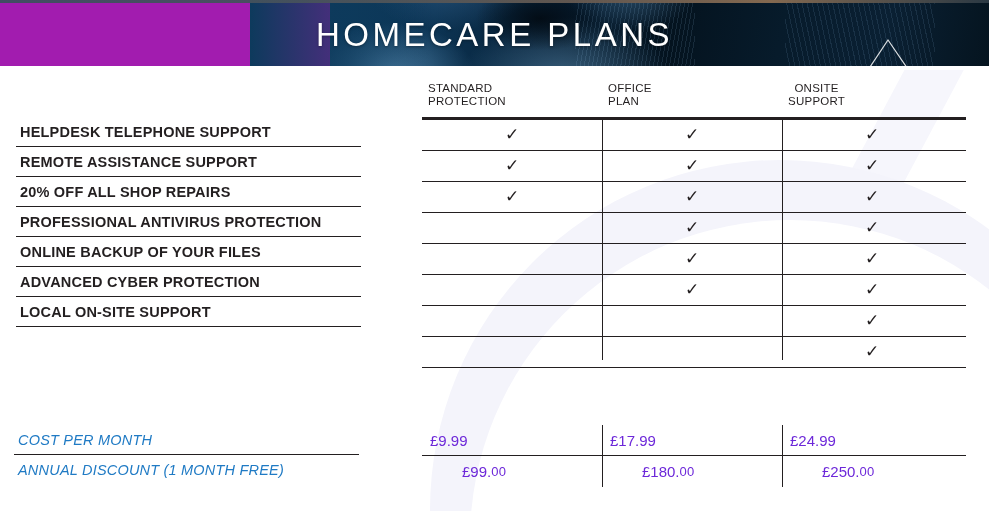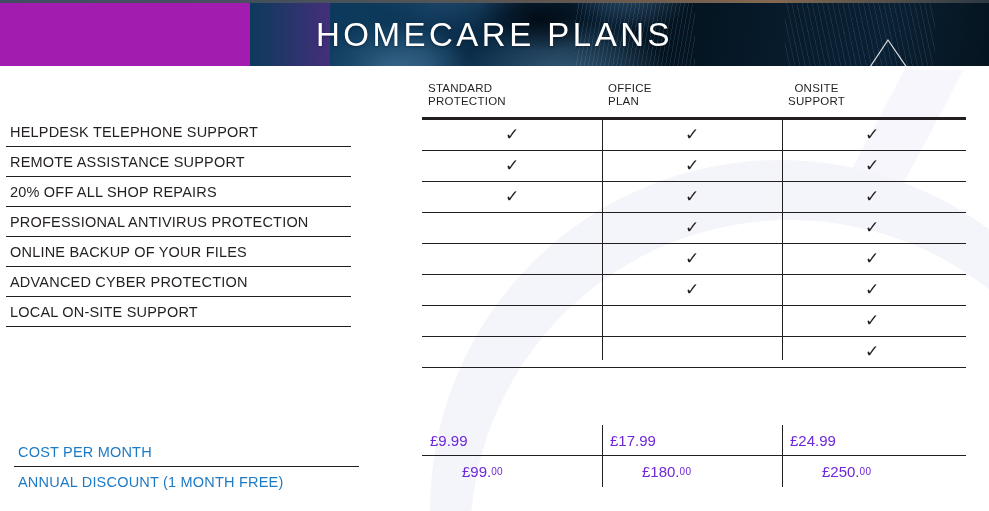--- a/index.html
+++ b/index.html
@@ -78,36 +78,36 @@
   .sw2{left:470px;top:150px;width:640px;height:640px;background:#ffffff;}
   .sw3{left:790px;top:20px;width:520px;height:520px;background:#f6f6fc;border-radius:0;
        transform:rotate(28deg);}
   .sw4{left:840px;top:60px;width:460px;height:460px;background:#ffffff;border-radius:0;
        transform:rotate(28deg);}
 
   
   .content{position:absolute;left:0;top:70px;width:989px;height:441px;}
 
   
-  .features{position:absolute;left:6px;top:0;width:345px;}
+  .features{position:absolute;left:16px;top:0;width:345px;font-weight:bold;}
   .feature-row{
     height:30px;
     border-bottom:1.3px solid #231f20;
     display:flex;align-items:center;
     padding-left:4px;
     box-sizing:border-box;
   }
   .feature-row:first-child{border-top:0;}
   .feature-label{
     font-size:14.5px;color:#231f20;letter-spacing:.2px;white-space:nowrap;
   }
   .features-top-spacer{height:47px;}
 
   
-  .pricing-labels{position:absolute;left:14px;top:307px;width:345px;}
+  .pricing-labels{position:absolute;left:14px;top:295px;width:345px;font-style:italic;}
   .pl-spacer{height:60px;}
   .price-label-row{
     height:30px;
     border-bottom:1.3px solid #231f20;
     display:flex;align-items:center;
     padding-left:4px;box-sizing:border-box;
   }
   .price-label-row:last-child{border-bottom:0;align-items:center;}
   .price-label{
     font-size:14.5px;color:#1f7ac4;letter-spacing:.2px;white-space:nowrap;
@@ -160,21 +160,21 @@
     height:30px;position:relative;
     border-bottom:1.3px solid #231f20;
   }
   .price-row:last-child{border-bottom:0;margin-left:32px;}
   .price-cell{
     position:absolute;top:0;height:30px;width:180px;
     display:flex;align-items:center;
     padding-left:8px;box-sizing:border-box;
     font-size:15px;color:#6d28d9;
   }
-  .price-cell sup{font-size:10px;vertical-align:super;letter-spacing:.3px;}
+  .price-cell sup{font-size:13px;vertical-align:super;letter-spacing:.3px;}
   .vl-price-1{left:180px;top:0;height:62px;}
   .vl-price-2{left:360px;top:0;height:62px;}
 </style>
 </head>
 <body>
 
 <div class="banner">
   <div class="banner-photo">
     <div class="dark-blob"></div>
     <div class="stripes"></div>

